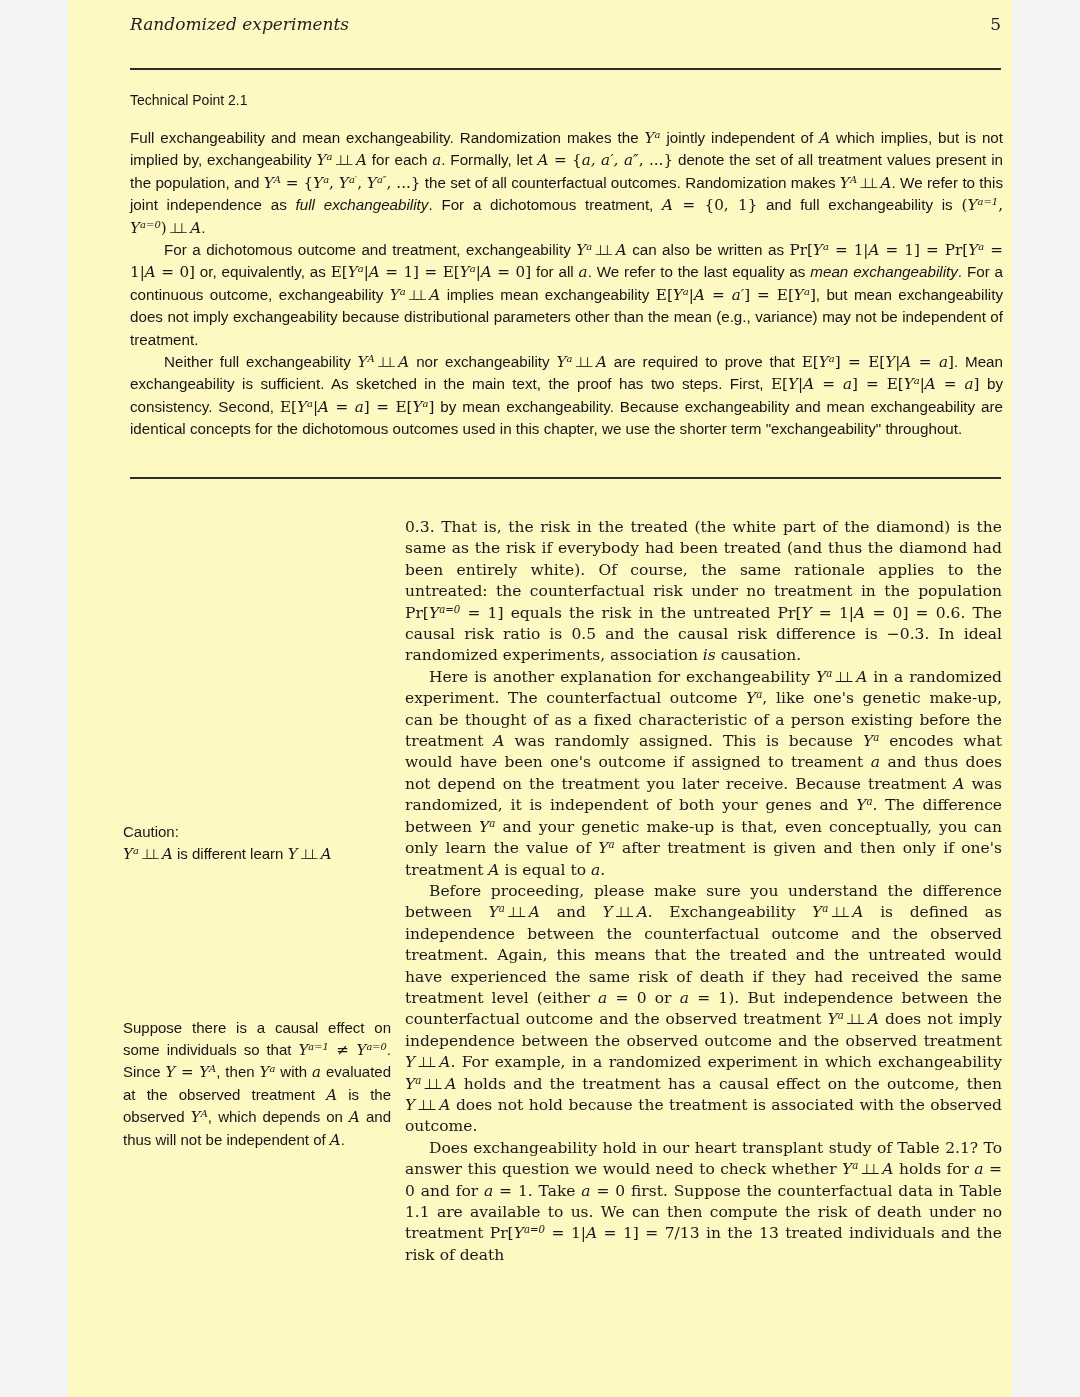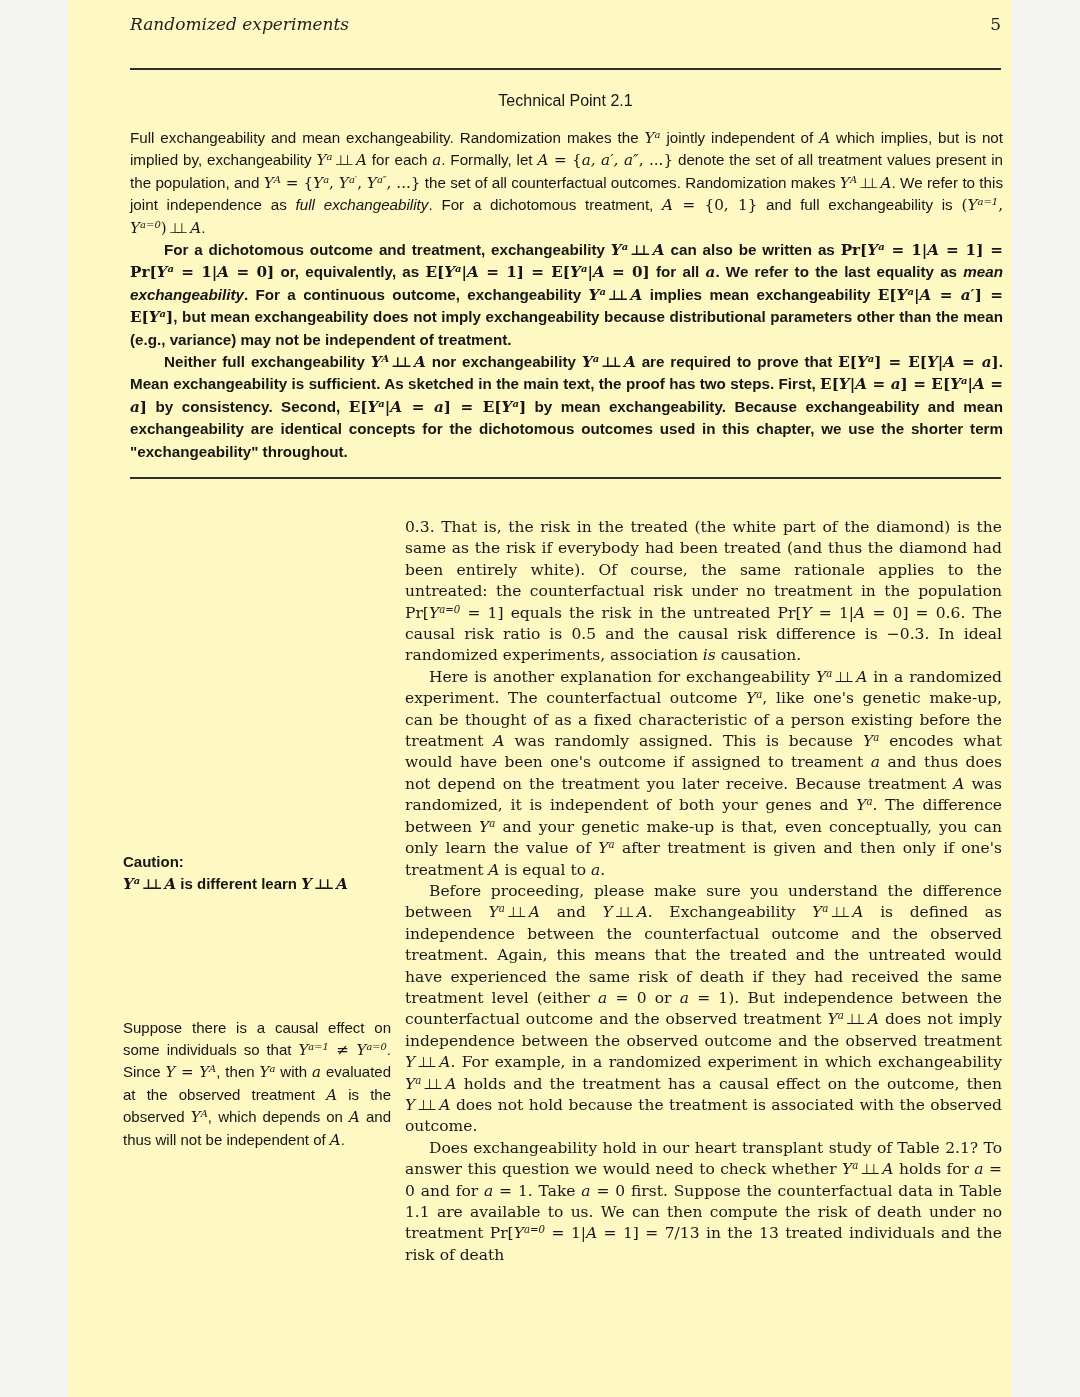--- a/index.html
+++ b/index.html
@@ -15,46 +15,46 @@
   }
   .running-title{font-style:italic;}
   .page-number{font-style:normal;}
   
   .rule{position:absolute;left:62px;width:871px;height:0;border-top:2px solid #2e2e2e;}
   .rule-top{top:68px;}
   .rule-bottom{top:477px;}
   
   .tp-title{
     position:absolute;top:92px;left:62px;width:871px;margin:0;
-    text-align:center;font-family:"Liberation Sans",sans-serif;
-    font-weight:400;font-size:16px;color:#161616;
+    text-align:left;font-family:"Liberation Sans",sans-serif;
+    font-weight:400;font-size:14px;color:#161616;
   }
   .tp-body{
     position:absolute;top:127px;left:62px;width:873px;
     font-family:"Liberation Sans",sans-serif;font-size:15.2px;
     line-height:22.4px;text-align:justify;color:#161616;
   }
   .tp-body p{margin:0;}
-  .tp-body p:not(:first-child){text-indent:34px;font-weight:bold;}
+  .tp-body p:not(:first-child){text-indent:34px;}
   
   .body-col{
     position:absolute;top:517px;left:337px;width:597px;
     font-family:"DejaVu Serif",serif;font-size:15.5px;
     line-height:21.4px;text-align:justify;color:#191919;
   }
   .body-col p{margin:0;}
   .body-col p:not(:first-child){text-indent:24px;}
   
   .note{
     position:absolute;left:55px;width:274px;
     font-family:"Liberation Sans",sans-serif;font-size:15px;
     line-height:21.5px;color:#161616;
   }
   .note p{margin:0;}
-  .note-1{top:851px;font-weight:bold;}
+  .note-1{top:821px;}
   .note-2{top:1017px;width:268px;text-align:justify;}
   
   .seg-t{}
   .seg-b{font-weight:400;}
   .seg-i{font-style:italic;}
   .seg-m,.seg-cal{font-family:"DejaVu Serif",serif;font-style:italic;}
   .seg-rm{font-family:"DejaVu Serif",serif;font-style:normal;}
   sup.seg-ms,sup.seg-msc{
     font-family:"DejaVu Serif",serif;font-style:italic;
     font-size:0.66em;line-height:0;vertical-align:0.48em;

